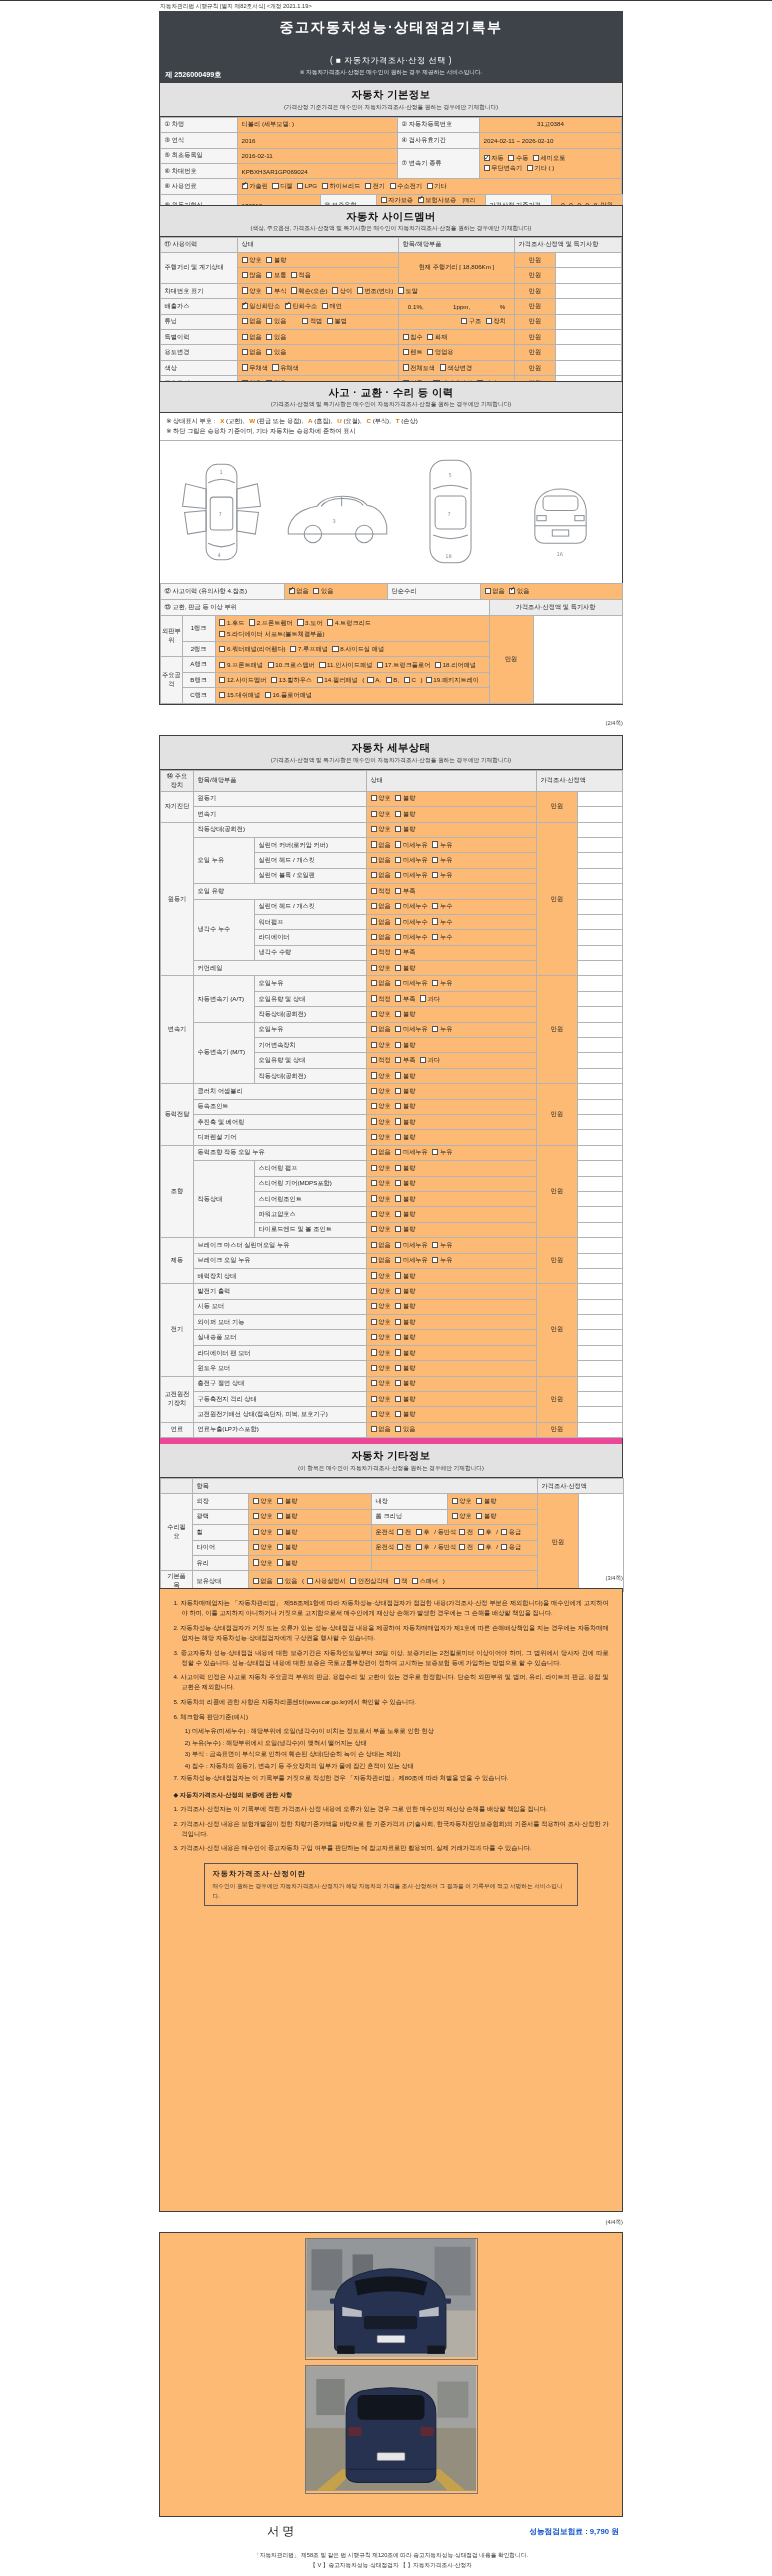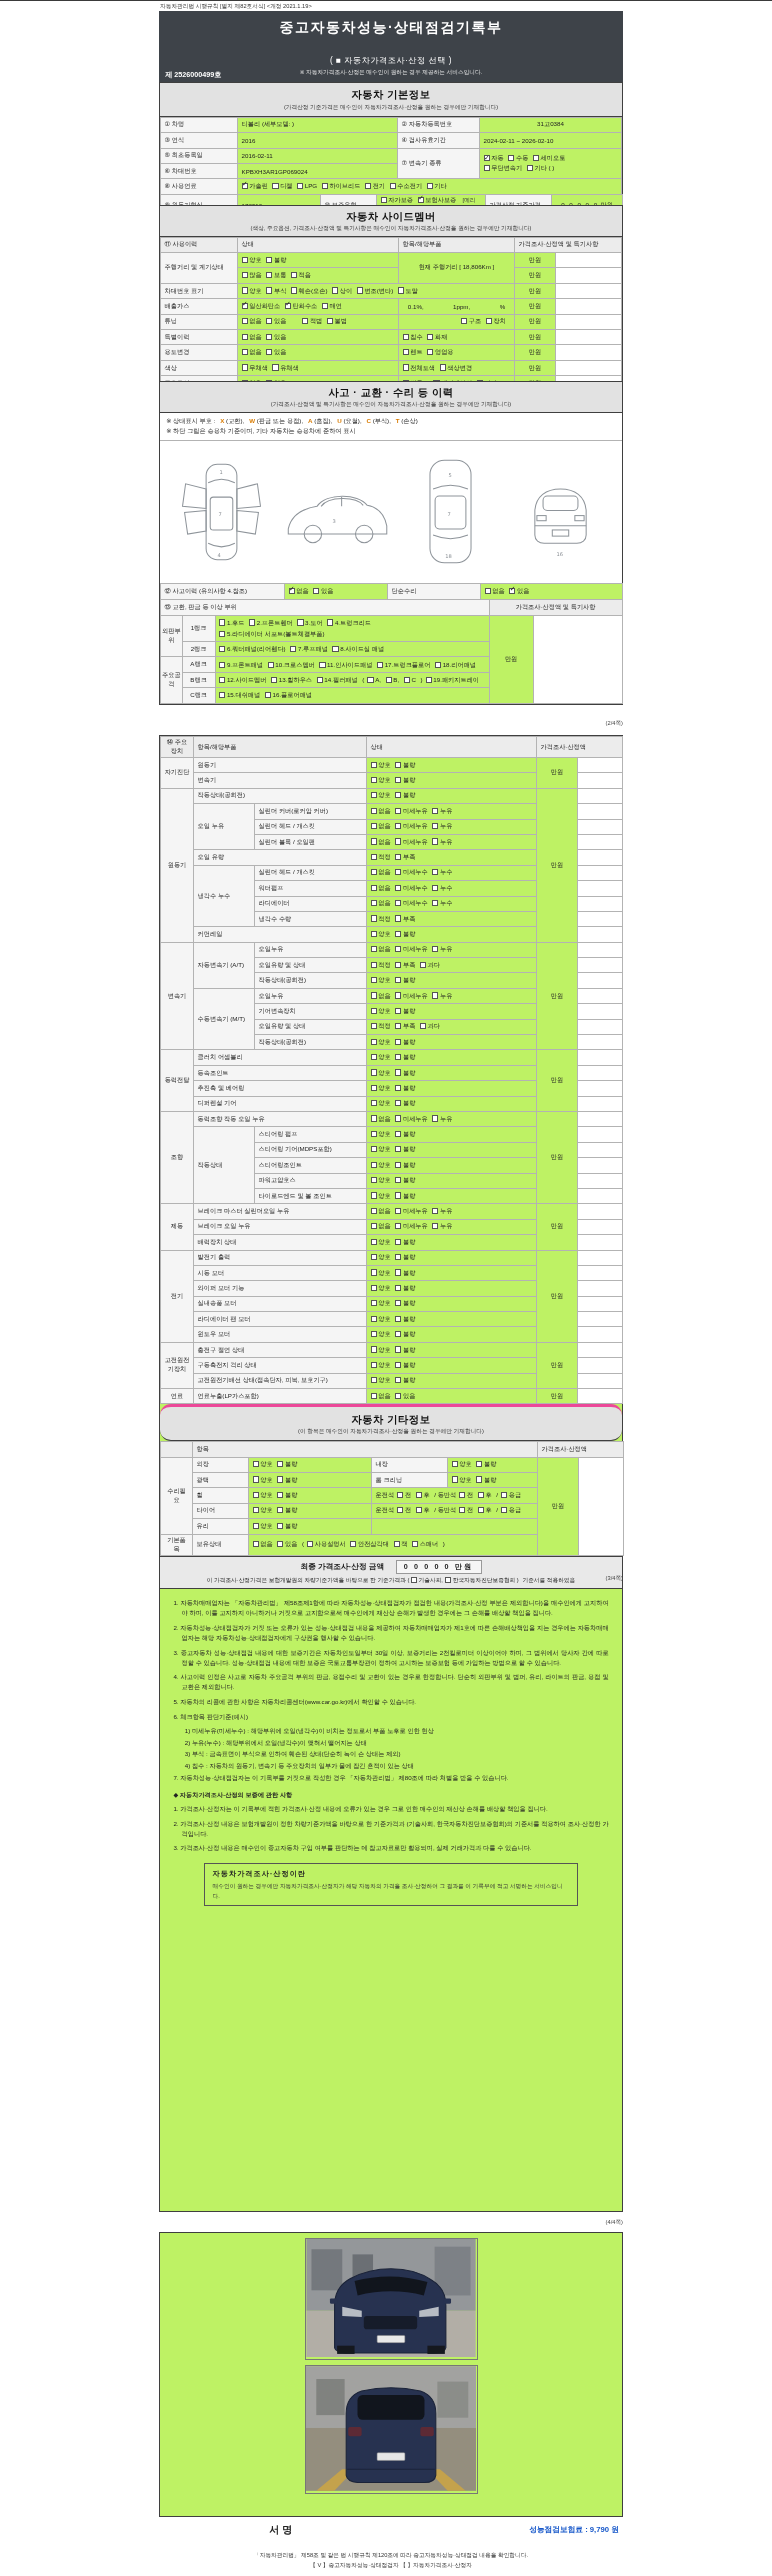--- a/index.html
+++ b/index.html
@@ -1,18 +1,18 @@
 <!DOCTYPE html>
 <html style="font-size:8.2px"><head>
 <meta charset="utf-8">
 <style>
   html,body{margin:0;padding:0;}
   body{width:773px;height:2576px;background:#fff;font-family:"Liberation Sans","DejaVu Sans",sans-serif;color:#1c1c1c;position:relative;border-top:1px solid #3a3a3a;box-sizing:border-box;}
   .sec{position:absolute;left:159px;width:464px;box-sizing:border-box;}
-  .box{border:1px solid #3f3f3f;background:#bef264;}
+  .box{border:1px solid #3f3f3f;background:#fdba74;}
   .sechead{background:#e2e2e2;border-bottom:1px solid #3f3f3f;text-align:center;padding:5.2px 2.1px 4.1px;}
   .sechead .t{font-size:10.3px;font-weight:bold;letter-spacing:0.5px;color:#111;}
   .sechead .s{font-size:5.7px;color:#333;margin-top:1.5px;}
   table.f{border-collapse:collapse;width:100%;table-layout:fixed;}
   table.f td{border:0.5px solid #b3b3b3;padding:1px 3.6px;font-size:6.2px;height:12.4px;overflow:hidden;vertical-align:middle;color:#222;}
   td.lb{background:#f5f5f5;font-size:6.2px;}
   td.hd{background:#ececec;font-size:6.2px;}
   td.ct{text-align:center;}
   td.won{text-align:center;color:#333;}
   td.note{background:#fff;}
@@ -45,21 +45,21 @@
   .nbody p{margin:0 0 4.6px;padding-left:8.2px;text-indent:-8.2px;}
   .nbody p.sub{padding-left:17.5px;text-indent:-6.2px;margin:0 0 1.5px;}
   .nbody .nh{font-weight:bold;margin:7.2px 0 4.1px;padding-left:0;text-indent:0;}
   .nbox{border:1px solid #555;margin:9.3px 31px 3.1px;text-align:left;padding:4.6px 7.2px;}
   .nbox .nbt{font-weight:bold;font-size:7.2px;letter-spacing:1px;}
   .nbox .nbb{font-size:5.7px;margin-top:2.6px;color:#333;}
   
   .photo{width:171px;margin:5.2px auto;border:0.5px solid #777;position:relative;display:block;}
   
   #sign{display:flex;align-items:center;}
-  #sign .sg{flex:1;text-align:center;font-size:10px;font-weight:bold;letter-spacing:3.1px;color:#222;}
+  #sign .sg{flex:1;text-align:center;font-size:12px;font-weight:normal;letter-spacing:3.1px;color:#222;}
   #sign .fee{width:46%;text-align:right;font-size:7.7px;font-weight:bold;color:#1556c9;padding-right:4.1px;}
   #footer{text-align:center;font-size:5.7px;color:#333;line-height:1.8;}
   .emis{display:flex;justify-content:space-between;padding:0 5.2px;font-size:6.2px;}
   .twoline div{line-height:1.7;}
   .opin{font-size:6px;line-height:1.55;color:#222;}
 </style>
 </head>
 <body>
 
 <div id="topnote">자동차관리법 시행규칙 [별지 제82호서식] &lt;개정 2021.1.19&gt;</div>
@@ -350,20 +350,24 @@
       <td class="lb ct">C랭크</td>
       <td><span class="cbi"><span class="cb"></span>15.대쉬패널</span><span class="cbi"><span class="cb"></span>16.플로어패널</span></td>
     </tr>
   </tbody>
     </table>
 </div>
 
 <div class="pagemark" style="top:719px;">(2/4쪽)</div>
 
 <div class="sec box" style="top:734px;">
+  <div class="sechead">
+    <div class="t">자동차 세부상태</div>
+    <div class="s">(가격조사·산정액 및 특기사항은 매수인이 자동차가격조사·산정을 원하는 경우에만 기재합니다)</div>
+  </div>
   <table class="f">
     <colgroup>
         <col style="width:33px">
         <col style="width:61px">
         <col style="width:112px">
         <col style="width:170px">
         <col style="width:41px">
         <col style="width:45px">
       </colgroup>
     <tbody>
@@ -610,21 +614,21 @@
     <tr>
           <td class="lb ct">연료</td>
         <td class="lb" colspan="2">연료누출(LP가스포함)</td>
         <td><span class="cbi"><span class="cb"></span>없음</span><span class="cbi"><span class="cb"></span>있음</span></td>
         <td class="won">만원</td>
         <td class="note"></td>
         </tr>
   </tbody>
     </table>
 
-  <div class="sechead" style="border-top:3px solid #ec4899;border-radius:11px;">
+  <div class="sechead" style="border-top:6px solid #ec4899;">
     <div class="t">자동차 기타정보</div>
     <div class="s">(이 항목은 매수인이 자동차가격조사·산정을 원하는 경우에만 기재합니다)</div>
   </div>
   <table class="f">
     <colgroup>
         <col style="width:32px">
         <col style="width:56px">
         <col style="width:123px">
         <col style="width:76px">
         <col style="width:90px">

